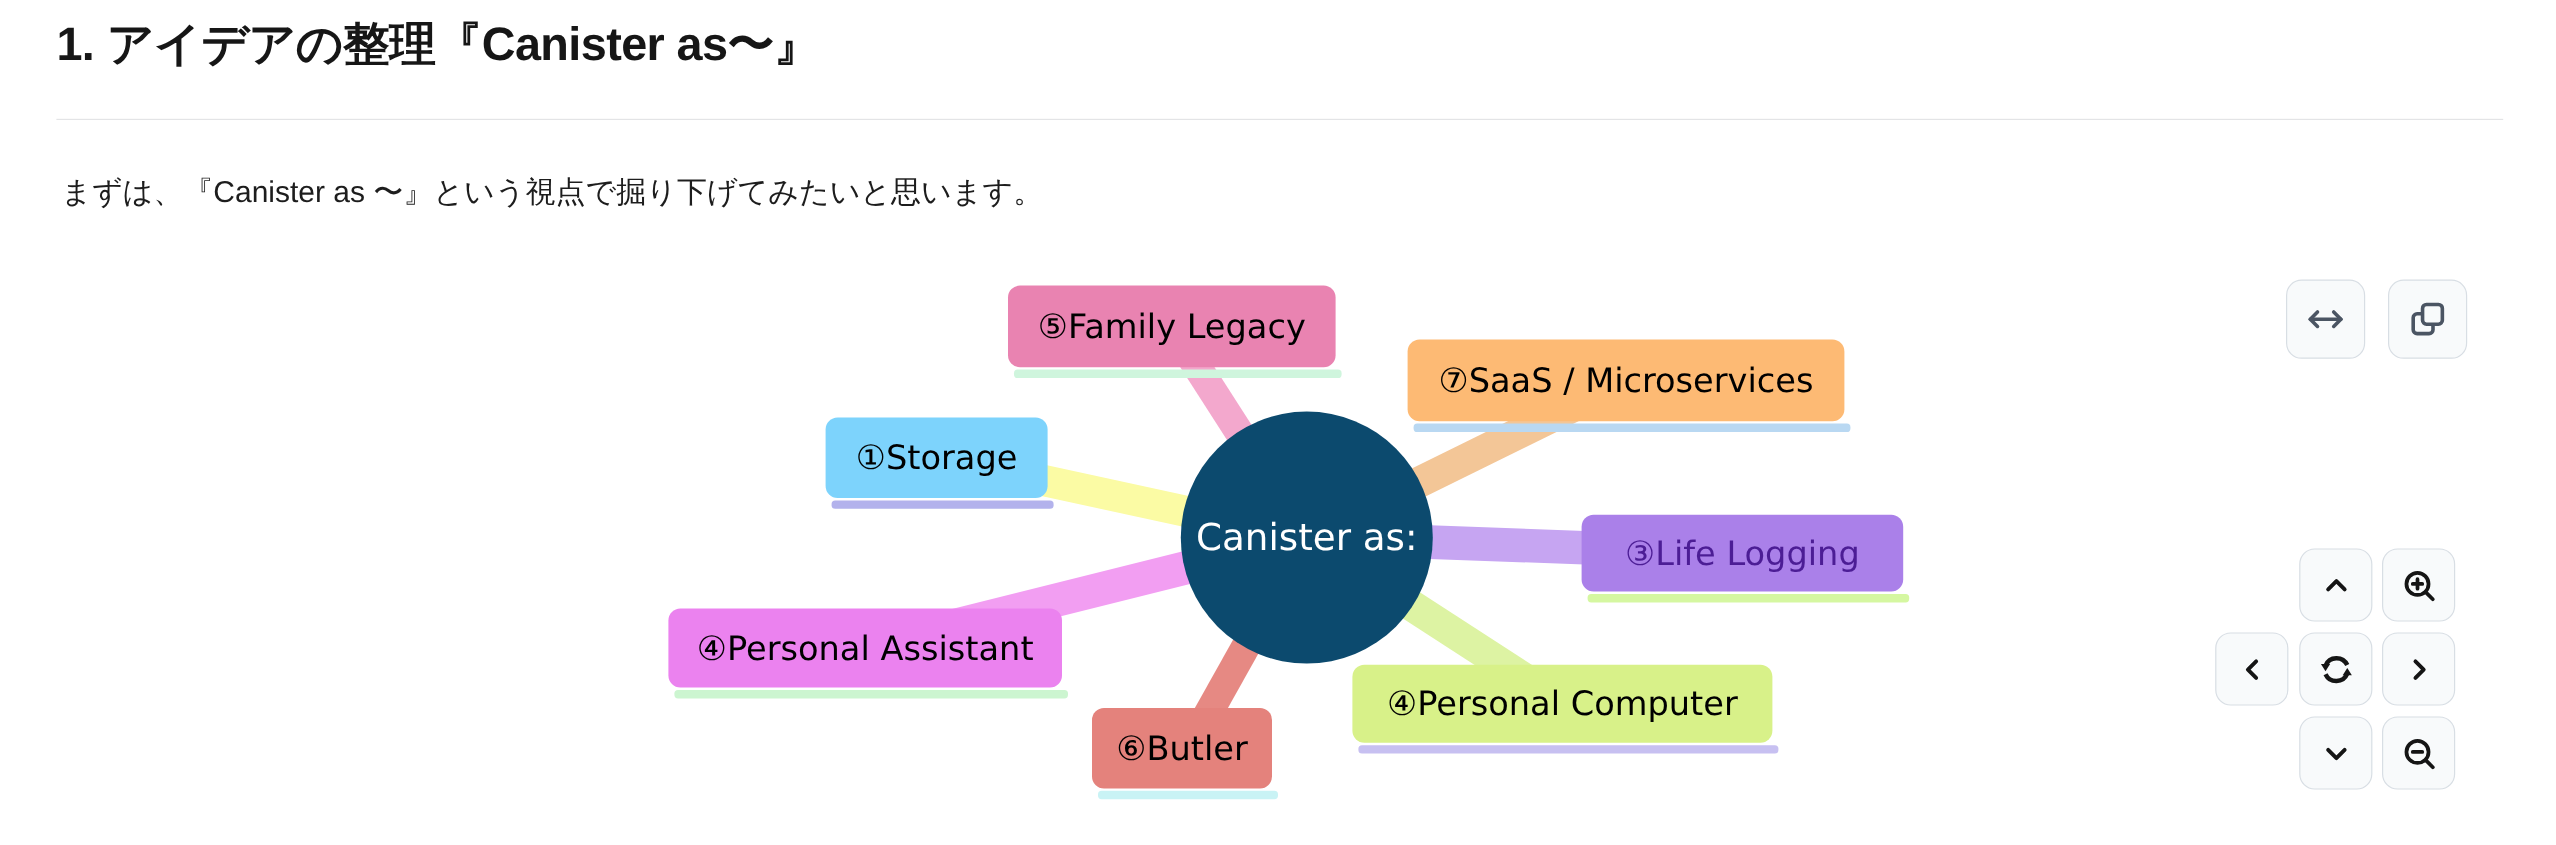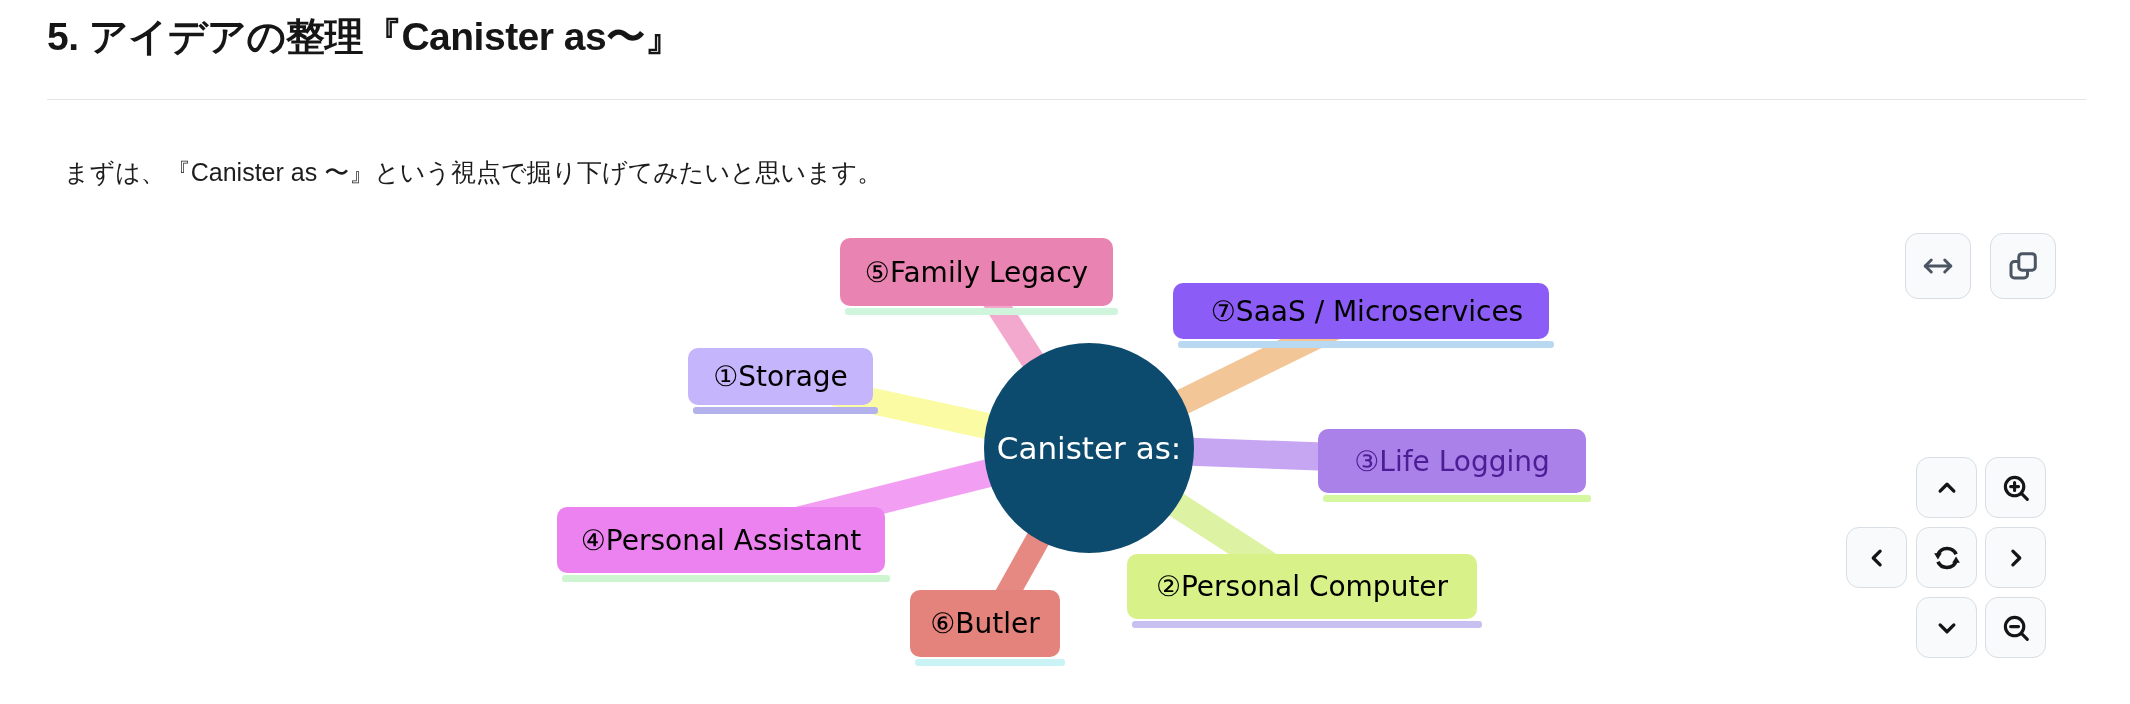--- a/index.html
+++ b/index.html
@@ -7,52 +7,52 @@
     width:2130px;height:704px;position:relative;overflow:hidden;
     background:#ffffff;font-family:"Liberation Sans",sans-serif;
   }
   
   .heading{
     position:absolute;left:47px;top:10px;margin:0;
     font-size:39px;font-weight:700;color:#161616;letter-spacing:-0.5px;
   }
   .hr{position:absolute;left:47px;right:44px;top:99px;height:1px;background:#e3e4e6;}
   .intro{
-    position:absolute;left:47px;top:139px;margin:17px;
+    position:absolute;left:47px;top:139px;margin:4px;
     font-size:25px;color:#1d1d1d;
   }
   
   .diagram{position:absolute;inset:0;}
   .branches{position:absolute;left:0;top:0;width:2130px;height:704px;}
   .root{
     position:absolute;left:984px;top:343px;width:210px;height:210px;border-radius:50%;
     background:#0c4a6e;color:#ffffff;display:flex;align-items:center;justify-content:center;
     font-family:"DejaVu Sans",sans-serif;font-weight:400;font-size:31px;
   }
   .node{
     position:absolute;border-radius:10px;display:flex;align-items:center;justify-content:center;
     font-family:"DejaVu Sans",sans-serif;font-weight:400;font-size:28px;color:#000000;
     white-space:nowrap;
   }
   .node::after{
     content:"";position:absolute;left:5px;right:-5px;bottom:-9px;height:7px;border-radius:3px;
   }
-  .node-1{left:688px;top:348px;width:185px;height:57px;background:#c4b5fd;}
+  .node-1{left:688px;top:348px;width:185px;height:67px;background:#7dd3fc;}
   .node-1::after{background:#b3b2ec;}
   .node-2{left:1127px;top:554px;width:350px;height:65px;background:#d8f189;}
   .node-2::after{background:#c7c0f1;}
   .node-3{left:1318px;top:429px;width:268px;height:64px;background:#aa80e9;color:#4c1d95;}
   .node-3::after{background:#d5f7a1;}
   .node-4{left:557px;top:507px;width:328px;height:66px;background:#eb82ef;}
   .node-4::after{background:#ccf5d0;}
   .node-5{left:840px;top:238px;width:273px;height:68px;background:#e983b1;}
   .node-5::after{background:#cff5dd;}
   .node-6{left:910px;top:590px;width:150px;height:67px;background:#e4827c;}
   .node-6::after{background:#c9f3f5;}
-  .node-7{left:1173px;top:283px;width:364px;height:56px;background:#8b5cf6;padding-left:12px;}
+  .node-7{left:1173px;top:283px;width:364px;height:68px;background:#fdba74;}
   .node-7::after{background:#b9d8f2;}
   
   .btn{
     position:absolute;background:#f8fafb;border:1.5px solid #d8dee4;border-radius:13px;
     display:flex;align-items:center;justify-content:center;cursor:pointer;box-sizing:border-box;
     padding:0;
   }
   .btn svg{display:block;}
   .btn-expand{left:1905px;top:233px;width:66px;height:66px;}
   .btn-copy{left:1990px;top:233px;width:66px;height:66px;}
@@ -61,21 +61,21 @@
   .btn-left{left:1846px;top:527px;width:61px;height:61px;}
   .btn-refresh{left:1916px;top:527px;width:61px;height:61px;}
   .btn-right{left:1985px;top:527px;width:61px;height:61px;}
   .btn-down{left:1916px;top:597px;width:61px;height:61px;}
   .btn-zoomout{left:1985px;top:597px;width:61px;height:61px;}
 </style>
 </head>
 <body>
 
 <main>
-  <h1 class="heading">5. アイデアの整理『Canister as〜』</h1>
+  <h1 class="heading">1. アイデアの整理『Canister as〜』</h1>
   <div class="hr"></div>
   <p class="intro">まずは、『Canister as 〜』という視点で掘り下げてみたいと思います。</p>
 
   <section class="diagram">
     <svg class="branches" viewBox="0 0 2130 704" aria-hidden="true">
       <line x1="1089" y1="448" x2="976" y2="272" stroke="#f3a8cd" stroke-width="24"></line>
       <line x1="1089" y1="448" x2="1355" y2="317" stroke="#f3c697" stroke-width="26"></line>
       <line x1="1089" y1="448" x2="780" y2="381" stroke="#fbfba4" stroke-width="26"></line>
       <line x1="1089" y1="448" x2="1444" y2="461" stroke="#c6a5f2" stroke-width="28"></line>
       <line x1="1089" y1="448" x2="721" y2="540" stroke="#f29ef2" stroke-width="28"></line>
@@ -84,21 +84,21 @@
     </svg>
 
     <div class="root">
       <span>Canister as:</span>
     </div>
 
     <div class="node node-1">
       <span>①Storage</span>
     </div>
     <div class="node node-2">
-      <span>②Personal Computer</span>
+      <span>④Personal Computer</span>
     </div>
     <div class="node node-3">
       <span>③Life Logging</span>
     </div>
     <div class="node node-4">
       <span>④Personal Assistant</span>
     </div>
     <div class="node node-5">
       <span>⑤Family Legacy</span>
     </div>

